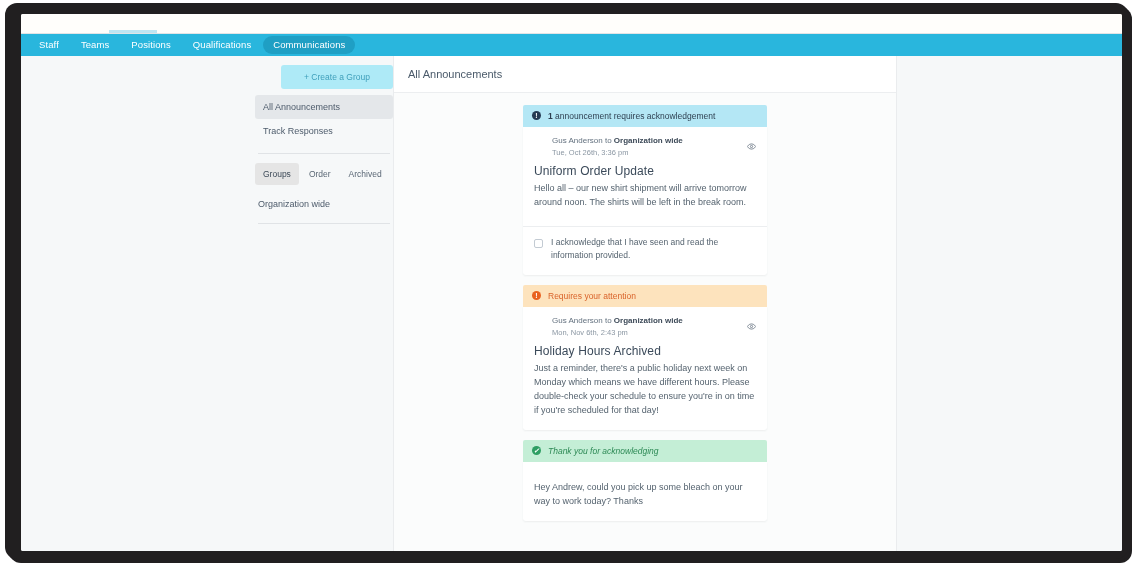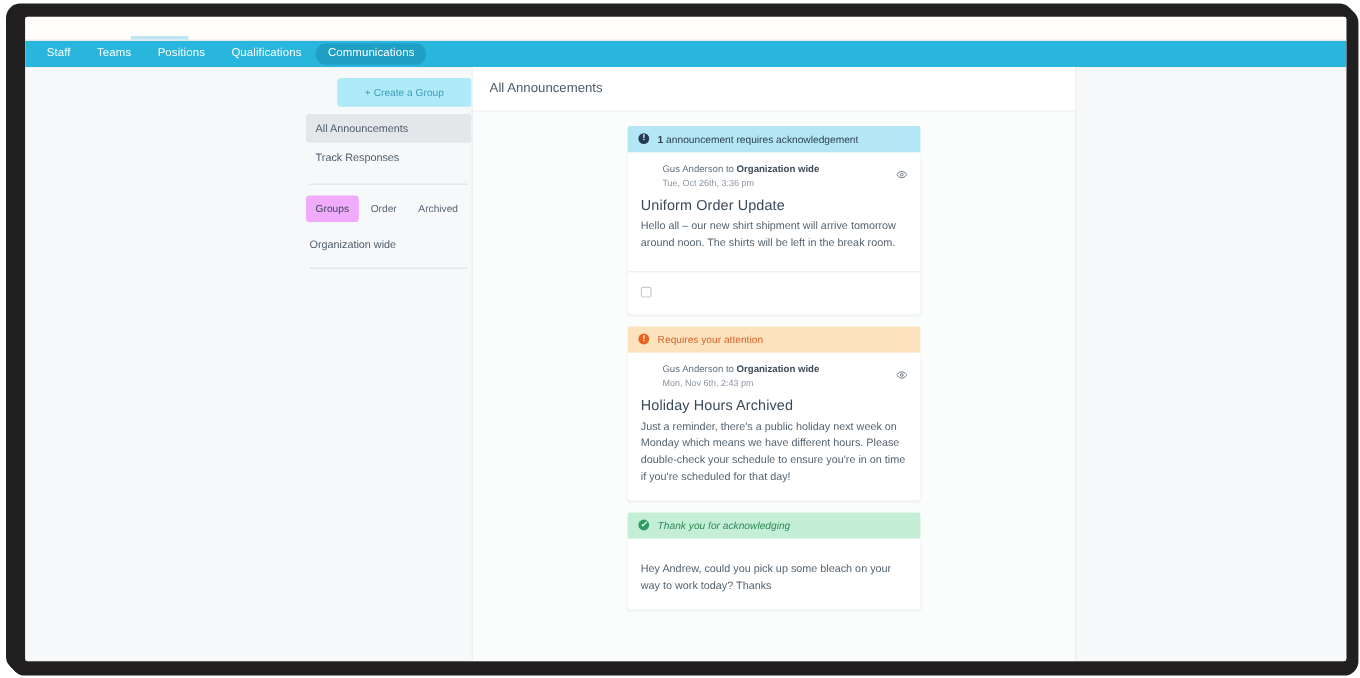--- a/index.html
+++ b/index.html
@@ -111,21 +111,21 @@
     display: flex;
     gap: 2px;
     margin-bottom: 8px;
   }
   .segment {
     font-size: 8.5px;
     color: #5a6775;
     padding: 6px 8px;
     border-radius: 3px;
   }
-  .segment.selected { background: #f0abfc; color: #3d4a58; }
+  .segment.selected { background: #e5e5e5; color: #3d4a58; }
   #group-list .group-item {
     font-size: 9px;
     color: #4d5b6b;
     padding: 6px 3px;
   }
   #group-list .side-divider { margin: 8px 3px 0 3px; }
 
   
   #main-panel {
     position: absolute;
@@ -305,20 +305,21 @@
                     <span class="eye-icon"><svg width="9" height="9" viewBox="0 0 24 24" fill="none" stroke="#5d6b7a" stroke-width="2">
                         <path d="M1 12s4-7 11-7 11 7 11 7-4 7-11 7S1 12 1 12z"></path>
                         <circle cx="12" cy="12" r="3"></circle>
                       </svg></span>
                   </div>
                   <div class="card-title">Uniform Order Update</div>
                   <div class="card-body">Hello all – our new shirt shipment will arrive tomorrow around noon. The shirts will be left in the break room.</div>
                   <div class="ack-divider"></div>
                   <div class="ack-row">
                     <div class="ack-checkbox"></div>
+                    <div class="ack-label">I acknowledge that I have seen and read the information provided.</div>
                   </div>
                 </div>
               </div>
               <div>
                 <div class="banner banner-warn">
                   <span class="badge-dot dot-warn">!</span>
                   <span class="banner-text"><span>Requires your attention</span></span>
                 </div>
                 <div class="card">
                   <div class="card-meta-row">

